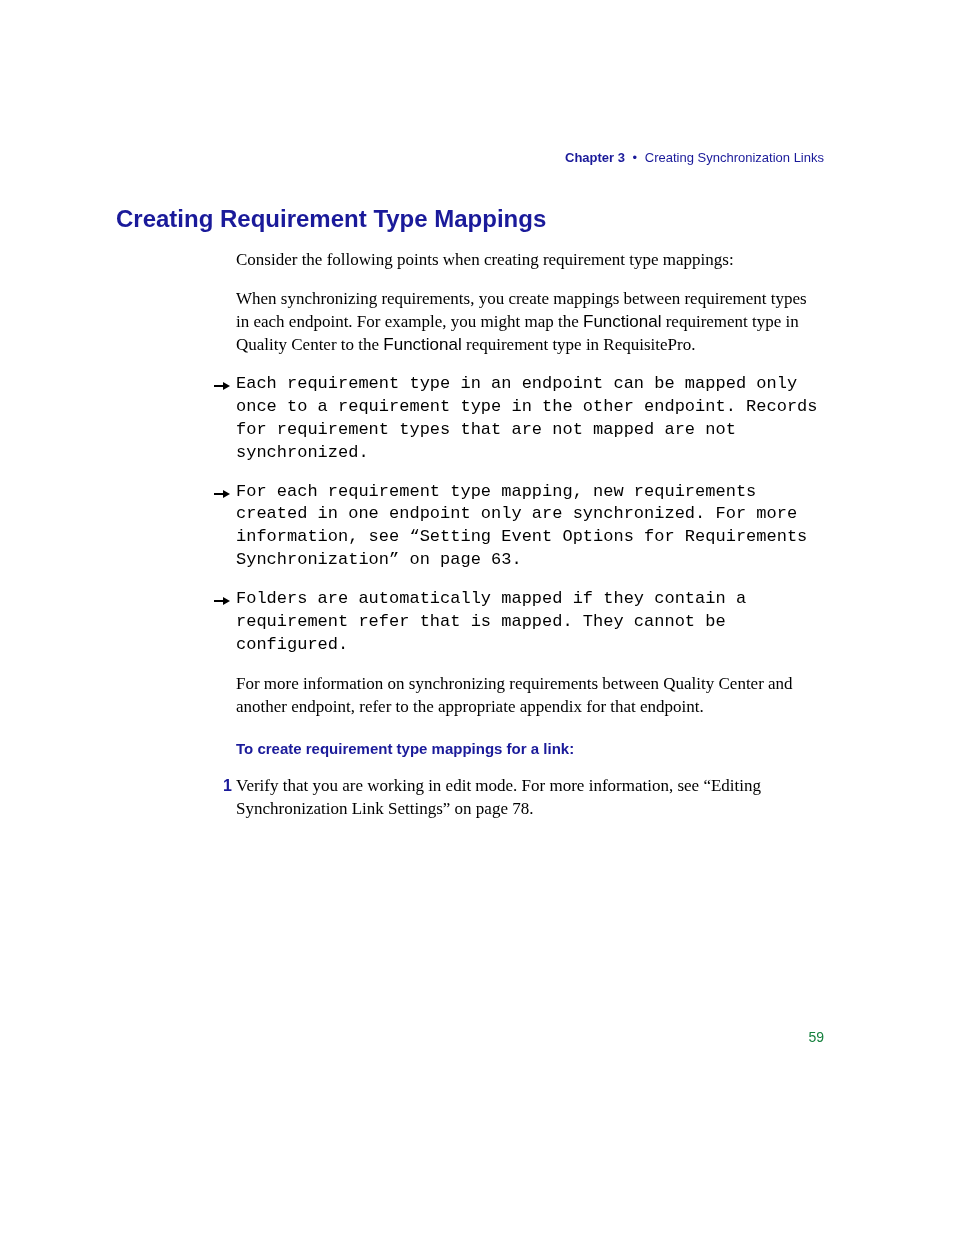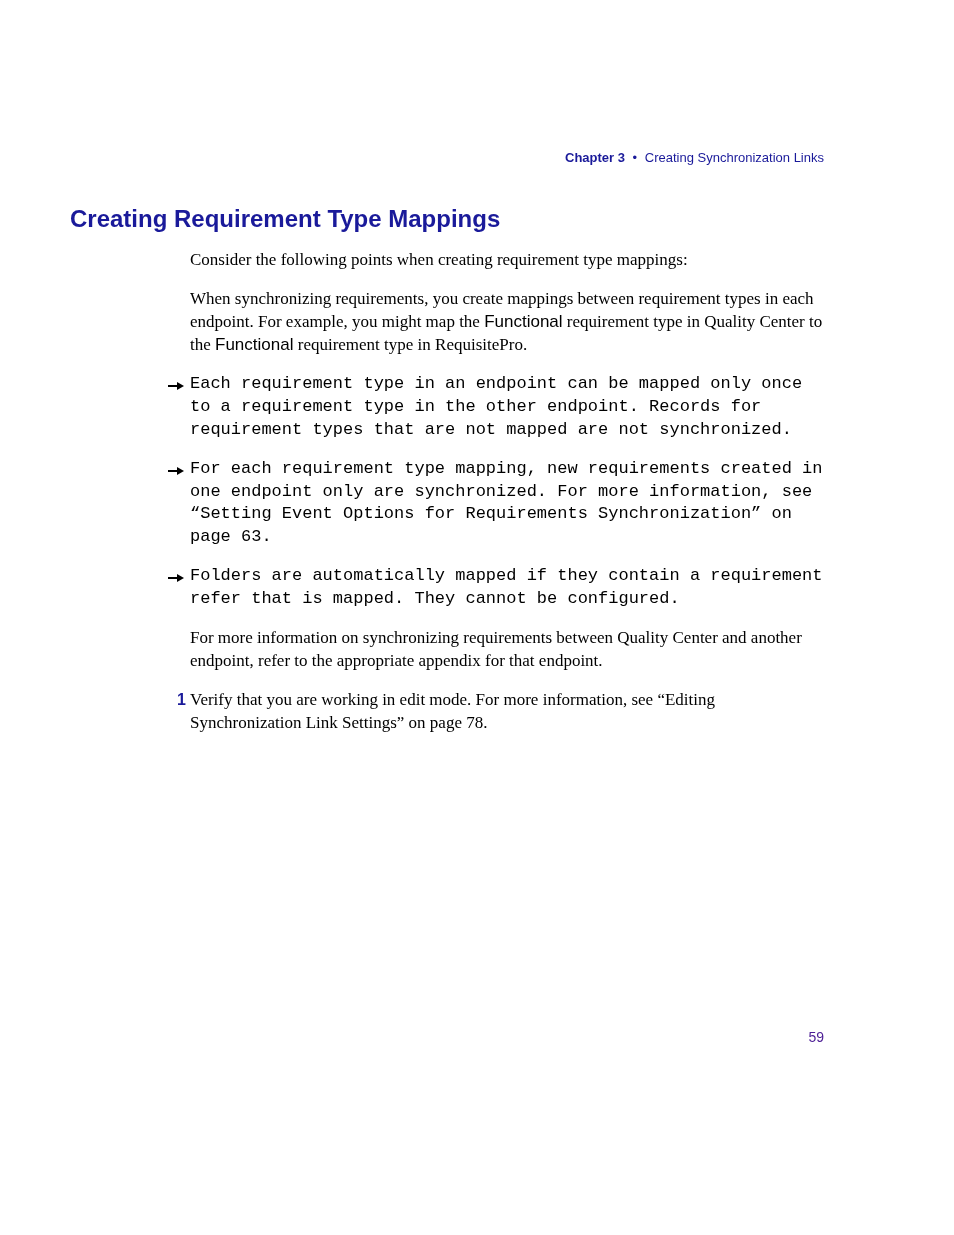--- a/index.html
+++ b/index.html
@@ -7,21 +7,21 @@
     padding: 0;
     background: #ffffff;
     font-family: Georgia, 'Times New Roman', serif;
     color: #000000;
   }
   .page {
     width: 954px;
     height: 1235px;
     position: relative;
     box-sizing: border-box;
-    padding: 150px 130px 0 70px;
+    padding: 150px 130px 0 116px;
   }
   .running-header {
     text-align: right;
     font-family: Verdana, Arial, sans-serif;
     font-size: 13px;
     color: #1a1a9a;
     margin-bottom: 40px;
   }
   .running-header .bold {
     font-weight: bold;
@@ -94,21 +94,21 @@
     color: #1a1a9a;
     width: 18px;
     text-align: right;
   }
   .page-number {
     position: absolute;
     right: 130px;
     bottom: 190px;
     font-family: Verdana, Arial, sans-serif;
     font-size: 14px;
-    color: #4c1d95;
+    color: #15803d;
     text-align: right;
   }
 </style>
 </head>
 <body>
 
 <div class="page">
 
   <div class="running-header">
     <span class="bold">Chapter 3</span>
@@ -148,20 +148,21 @@
           <svg viewBox="0 0 16 12" width="16" height="12">
               <path d="M0 5 L9 5 L9 2 L16 6 L9 10 L9 7 L0 7 Z" fill="#000"></path>
             </svg>
         </span>
         <span>Folders are automatically mapped if they contain a requirement refer that is mapped. They cannot be configured.</span>
       </li>
     </ul>
 
     <p class="para">For more information on synchronizing requirements between Quality Center and another endpoint, refer to the appropriate appendix for that endpoint.</p>
 
+    <p class="subhead">To create requirement type mappings for a link:</p>
 
     <ol class="steps">
       <li>
         <span class="step-num">1</span>
         <span>Verify that you are working in edit mode. For more information, see “Editing Synchronization Link Settings” on page 78.</span>
       </li>
     </ol>
 
   </div>
 

